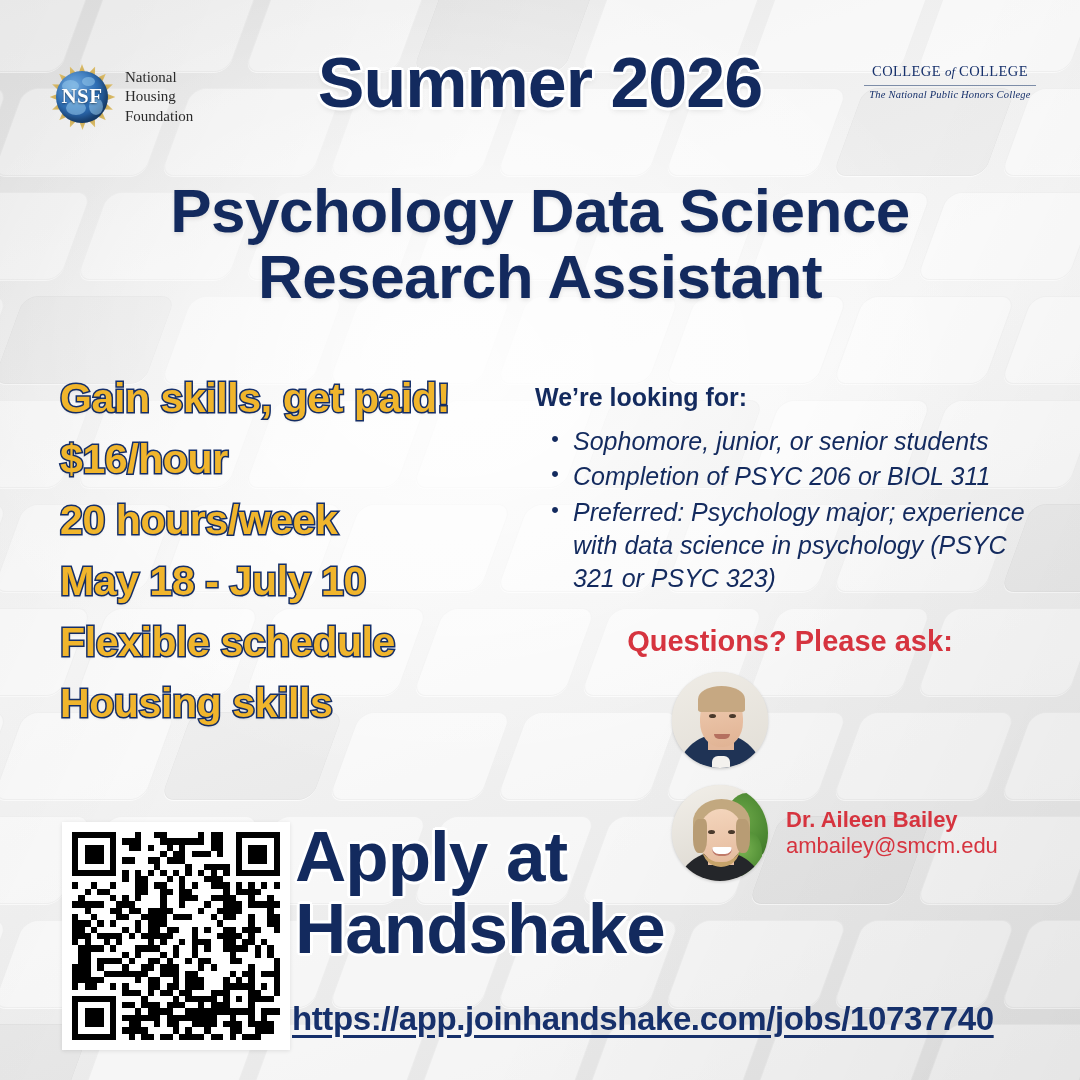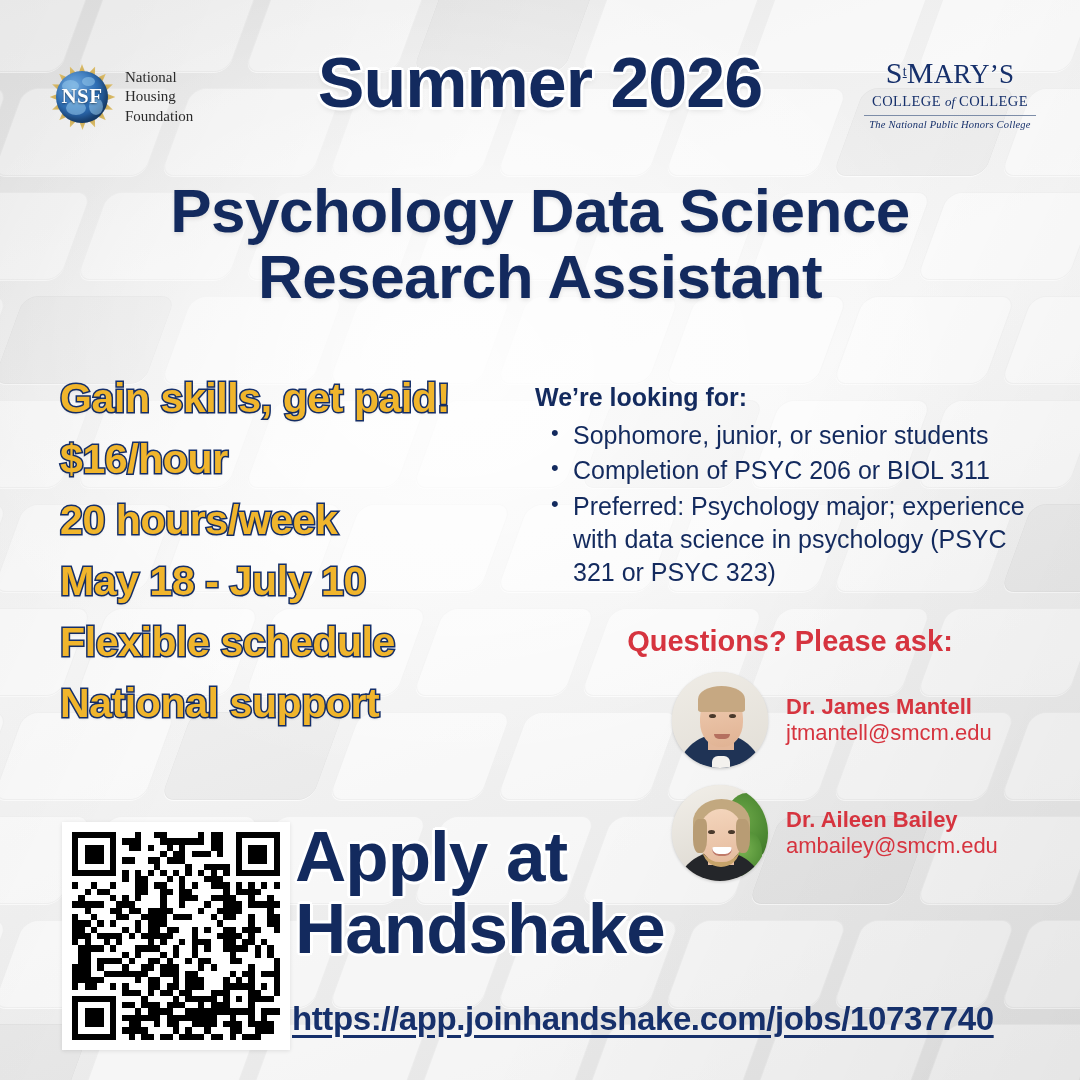--- a/index.html
+++ b/index.html
@@ -195,32 +195,33 @@
 
   
   #looking-for {
     left: 535px; top: 383px;
     width: 510px;
     color: #132a5e;
   }
   #looking-for-title {
     font-size: 25px;
     font-weight: bold;
-    margin-bottom: 7px;
+    margin-bottom: 13px;
   }
   #looking-for ul {
     margin: 0;
     padding-left: 38px;
     list-style: none;
   }
   #looking-for li {
     position: relative;
     font-size: 25px;
     line-height: 1.33;
     margin-bottom: 2px;
+    font-style: italic;
   }
   #looking-for li::before {
     content: "\2022";
     position: absolute;
     left: -22px;
     top: -1px;
     font-size: 22px;
   }
 
   #questions-heading {
@@ -487,40 +488,39 @@
       <div class="nsf-text">NSF</div>
     </div>
     <div id="nsf-wordmark">
       <div>National</div>
       <div>Housing</div>
       <div>Foundation</div>
     </div>
   </div>
 
   <div class="layer" id="smcm-logo">
-    <div id="smcm-line1"><span class="big">S</span><span class="sup">t</span><span class="big">M</span><span>ARY’S</span></div>
     <div id="smcm-line2"><span>COLLEGE </span><span class="of">of</span><span> COLLEGE</span></div>
     <div id="smcm-rule"></div>
     <div id="smcm-line3">The National Public Honors College</div>
   </div>
 
   <div class="layer navy-outline" id="title-summer">Summer 2026</div>
 
   <div class="layer" id="title-main">
     <div>Psychology Data Science</div>
     <div>Research Assistant</div>
   </div>
 
   <div class="layer" id="benefits">
     <div class="benefit-line">Gain skills, get paid!</div>
     <div class="benefit-line">$16/hour</div>
     <div class="benefit-line">20 hours/week</div>
     <div class="benefit-line">May 18 - July 10</div>
     <div class="benefit-line">Flexible schedule</div>
-    <div class="benefit-line">National support</div>
+    <div class="benefit-line">Housing skills</div>
   </div>
 
   <div class="layer" id="looking-for">
     <div id="looking-for-title">We’re looking for:</div>
     <ul>
       <li>Sophomore, junior, or senior students</li>
       <li>Completion of PSYC 206 or BIOL 311</li>
       <li>Preferred: Psychology major; experience with data science in psychology (PSYC 321 or PSYC 323)</li>
     </ul>
   </div>
@@ -531,24 +531,20 @@
     <div class="avatar">
       <span class="ph ph-bg1"></span>
       <span class="ph ph-shoulders1"></span>
       <span class="ph ph-collar1"></span>
       <span class="ph ph-neck1"></span>
       <span class="ph ph-face1"></span>
       <span class="ph ph-hair1"></span>
       <span class="ph ph-eye l"></span>
       <span class="ph ph-eye r"></span>
       <span class="ph ph-mouth"></span>
-    </div>
-    <div class="contact-text">
-      <div class="contact-name">Dr. James Mantell</div>
-      <div class="contact-email">jtmantell@smcm.edu</div>
     </div>
   </div>
 
   <div class="layer contact" id="contact-2">
     <div class="avatar">
       <span class="ph ph-bg2"></span>
       <span class="ph ph-plant"></span>
       <span class="ph ph-plant2"></span>
       <span class="ph ph-shoulders2"></span>
       <span class="ph ph-neck2"></span>

